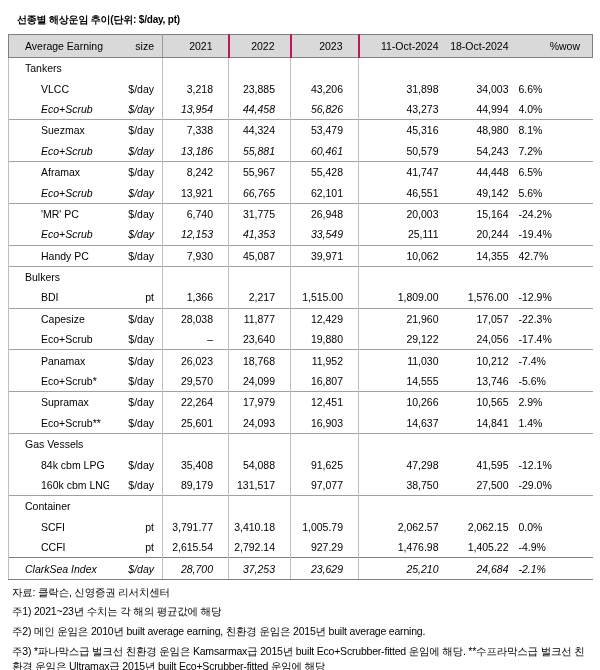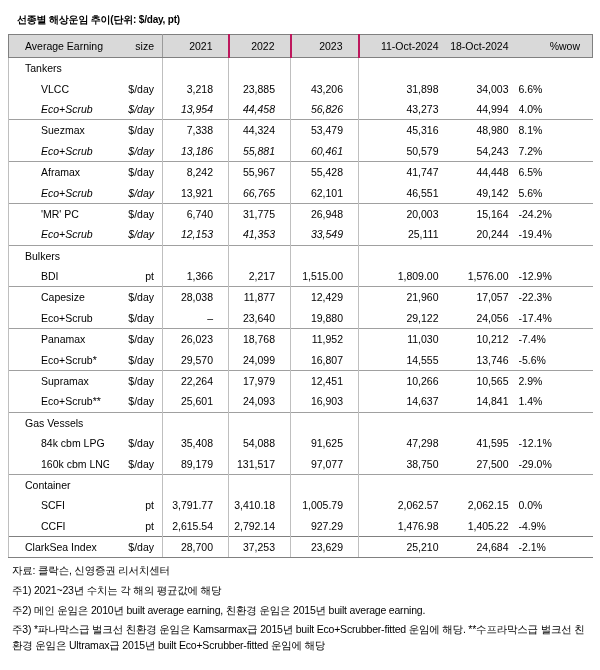--- a/index.html
+++ b/index.html
@@ -40,21 +40,21 @@
     vertical-align:middle;
   }
   tbody td.lbl{text-align:left;padding-left:32px;border-left:1px solid #bfbfbf;margin-top:36px;}
   tbody tr.section td.lbl, tbody tr.total td.lbl{padding-left:16px;}
   tbody td.unit{text-align:right;padding-right:8px;border-right:1px solid #bfbfbf;}
   tbody td.vy{text-align:right;padding-right:15px;border-right:1px solid #bfbfbf;}
   tbody td.vo1{text-align:right;padding-right:8px;}
   tbody td.vo2{text-align:right;padding-right:10px;}
   tbody td.vwow{text-align:left;padding-right:12px;}
   tbody tr.sep td{border-top:1px solid #a0a0a0;}
-  tbody tr.total td{border-top:1px solid #808080;border-bottom:1px solid #808080;}
+  tbody tr.total td{border-top:1px solid #808080;border-bottom:1px solid #808080;font-style:italic;}
   tbody tr.eco td.lbl, tbody tr.eco td.unit{font-style:italic;}
   tbody td.i{font-style:italic;}
   .footer{
     margin:5px 8px 0 8px;width:584px;
     font-size:10.5px;line-height:15.6px;letter-spacing:-0.2px;
   }
   .footer p{margin:4px;}
 </style>
 </head>
 <body>
@@ -168,20 +168,30 @@
       <tr class="eco">
         <td class="lbl">Eco+Scrub</td>
         <td class="unit">$/day</td>
         <td class="vy i">12,153</td>
         <td class="vy i">41,353</td>
         <td class="vy i">33,549</td>
         <td class="vo1">25,111</td>
         <td class="vo2">20,244</td>
         <td class="vwow">-19.4%</td>
       </tr>
+      <tr class="data sep">
+        <td class="lbl">Handy PC</td>
+        <td class="unit">$/day</td>
+        <td class="vy">7,930</td>
+        <td class="vy">45,087</td>
+        <td class="vy">39,971</td>
+        <td class="vo1">10,062</td>
+        <td class="vo2">14,355</td>
+        <td class="vwow">42.7%</td>
+      </tr>
       <tr class="section sep">
         <td class="lbl">Bulkers</td>
         <td class="unit"></td>
         <td class="vy"></td>
         <td class="vy"></td>
         <td class="vy"></td>
         <td class="vo1"></td>
         <td class="vo2"></td>
         <td class="vwow"></td>
       </tr>

